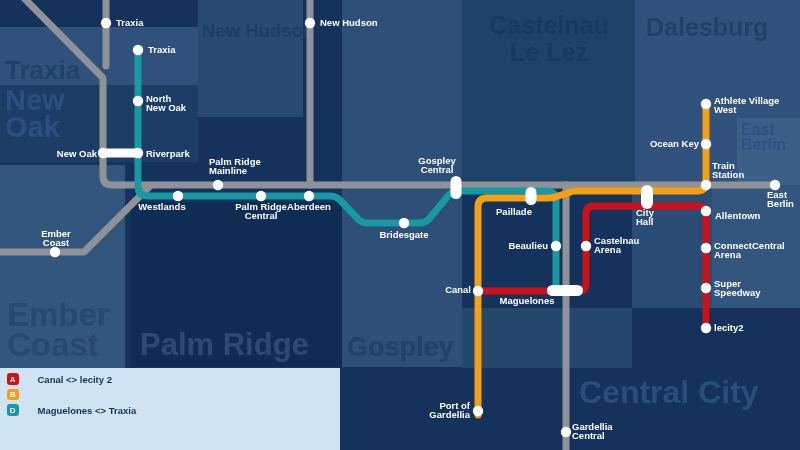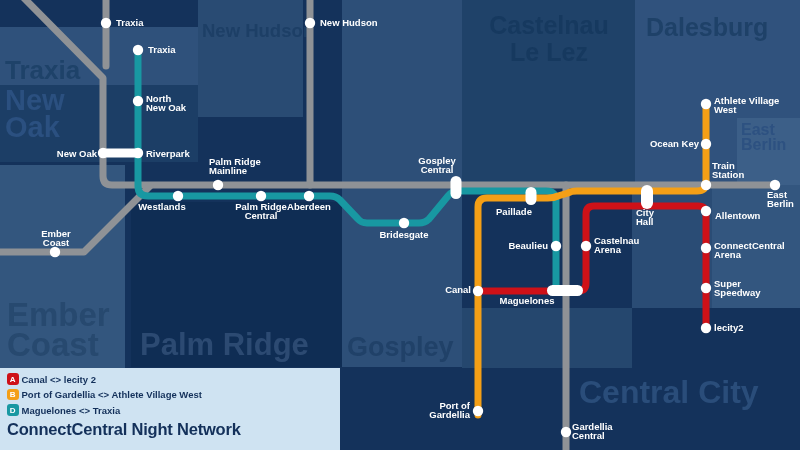--- a/index.html
+++ b/index.html
@@ -7,21 +7,21 @@
          font-family:"Liberation Sans",sans-serif;}
   #map-svg{position:absolute;left:0;top:0;}
   #map-svg text{font-family:"Liberation Sans",sans-serif;font-weight:bold;}
   .slabel{fill:#ffffff;font-size:9.5px;}
   #legend{position:absolute;left:0;top:368px;width:340px;height:82px;
           box-sizing:border-box;padding:5px 0 0 7px;}
   .legend-row{display:flex;align-items:center;height:12px;margin-bottom:3.5px;}
   .legend-badge{width:11.5px;height:11.5px;border-radius:3px;color:#fff;
                 font-size:8px;font-weight:bold;display:flex;align-items:center;
                 justify-content:center;flex:0 0 auto;}
-  .legend-text{font-size:9.5px;font-weight:bold;margin-left:3px;white-space:nowrap;text-align:right;}
+  .legend-text{font-size:9.5px;font-weight:bold;margin-left:19px;white-space:nowrap;text-align:right;}
   .legend-title{font-size:16.5px;font-weight:bold;letter-spacing:-0.2px;margin-top:3px;}
   .legend-subtitle{font-size:9px;font-weight:bold;margin-top:1px;}
 </style>
 </head>
 <body>
 
 <div class="stage">
   <svg id="map-svg" width="800" height="450" viewBox="0 0 800 450">
       <rect x="0" y="0" width="800" height="450" fill="#14325b"></rect>
       <rect x="0" y="27" width="198" height="58" fill="#2f517b"></rect>
@@ -116,22 +116,20 @@
     </svg>
 
   <div id="legend" style="background: rgb(207, 227, 242); color: rgb(19, 48, 90);">
     <div id="legend-rows">
         <div class="legend-row">
           <span class="legend-badge" style="background: rgb(206, 17, 24);">A</span>
           <span class="legend-text">Canal &lt;&gt; lecity 2</span>
         </div>
         <div class="legend-row">
           <span class="legend-badge" style="background: rgb(244, 159, 22);">B</span>
-          <span class="legend-text">Port of Gardellia &lt;&gt; Athlete Village West</span>
         </div>
         <div class="legend-row">
           <span class="legend-badge" style="background: rgb(24, 152, 162);">D</span>
           <span class="legend-text">Maguelones &lt;&gt; Traxia</span>
         </div>
       </div>
-    <div class="legend-title">ConnectCentral Night Network</div>
   </div>
 </div>
 
 </body></html>

